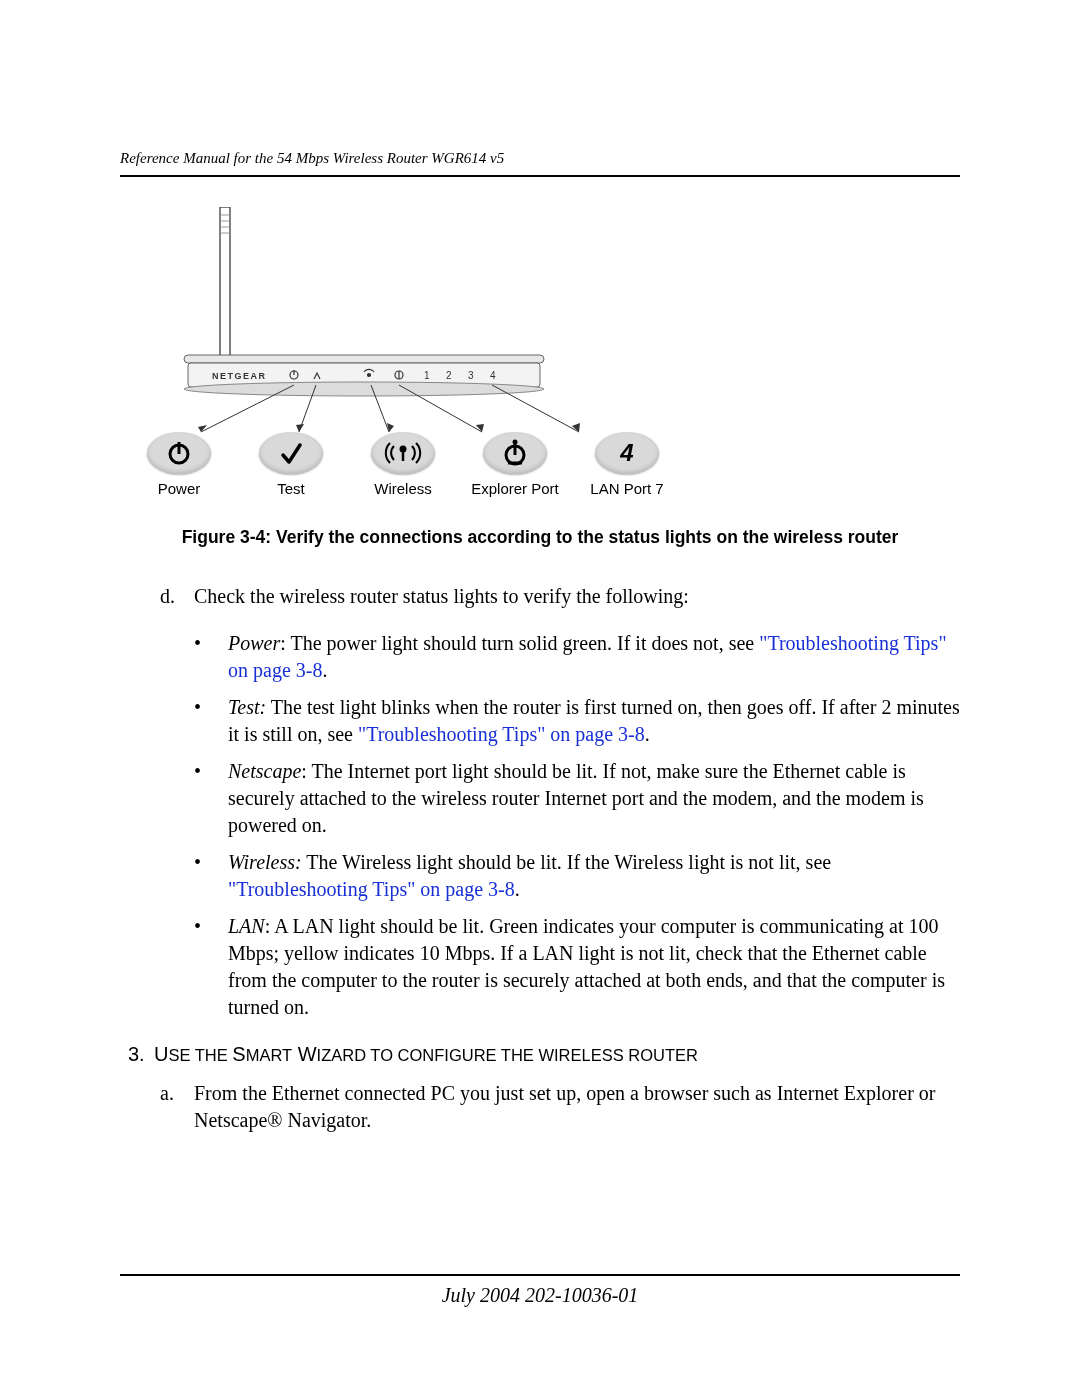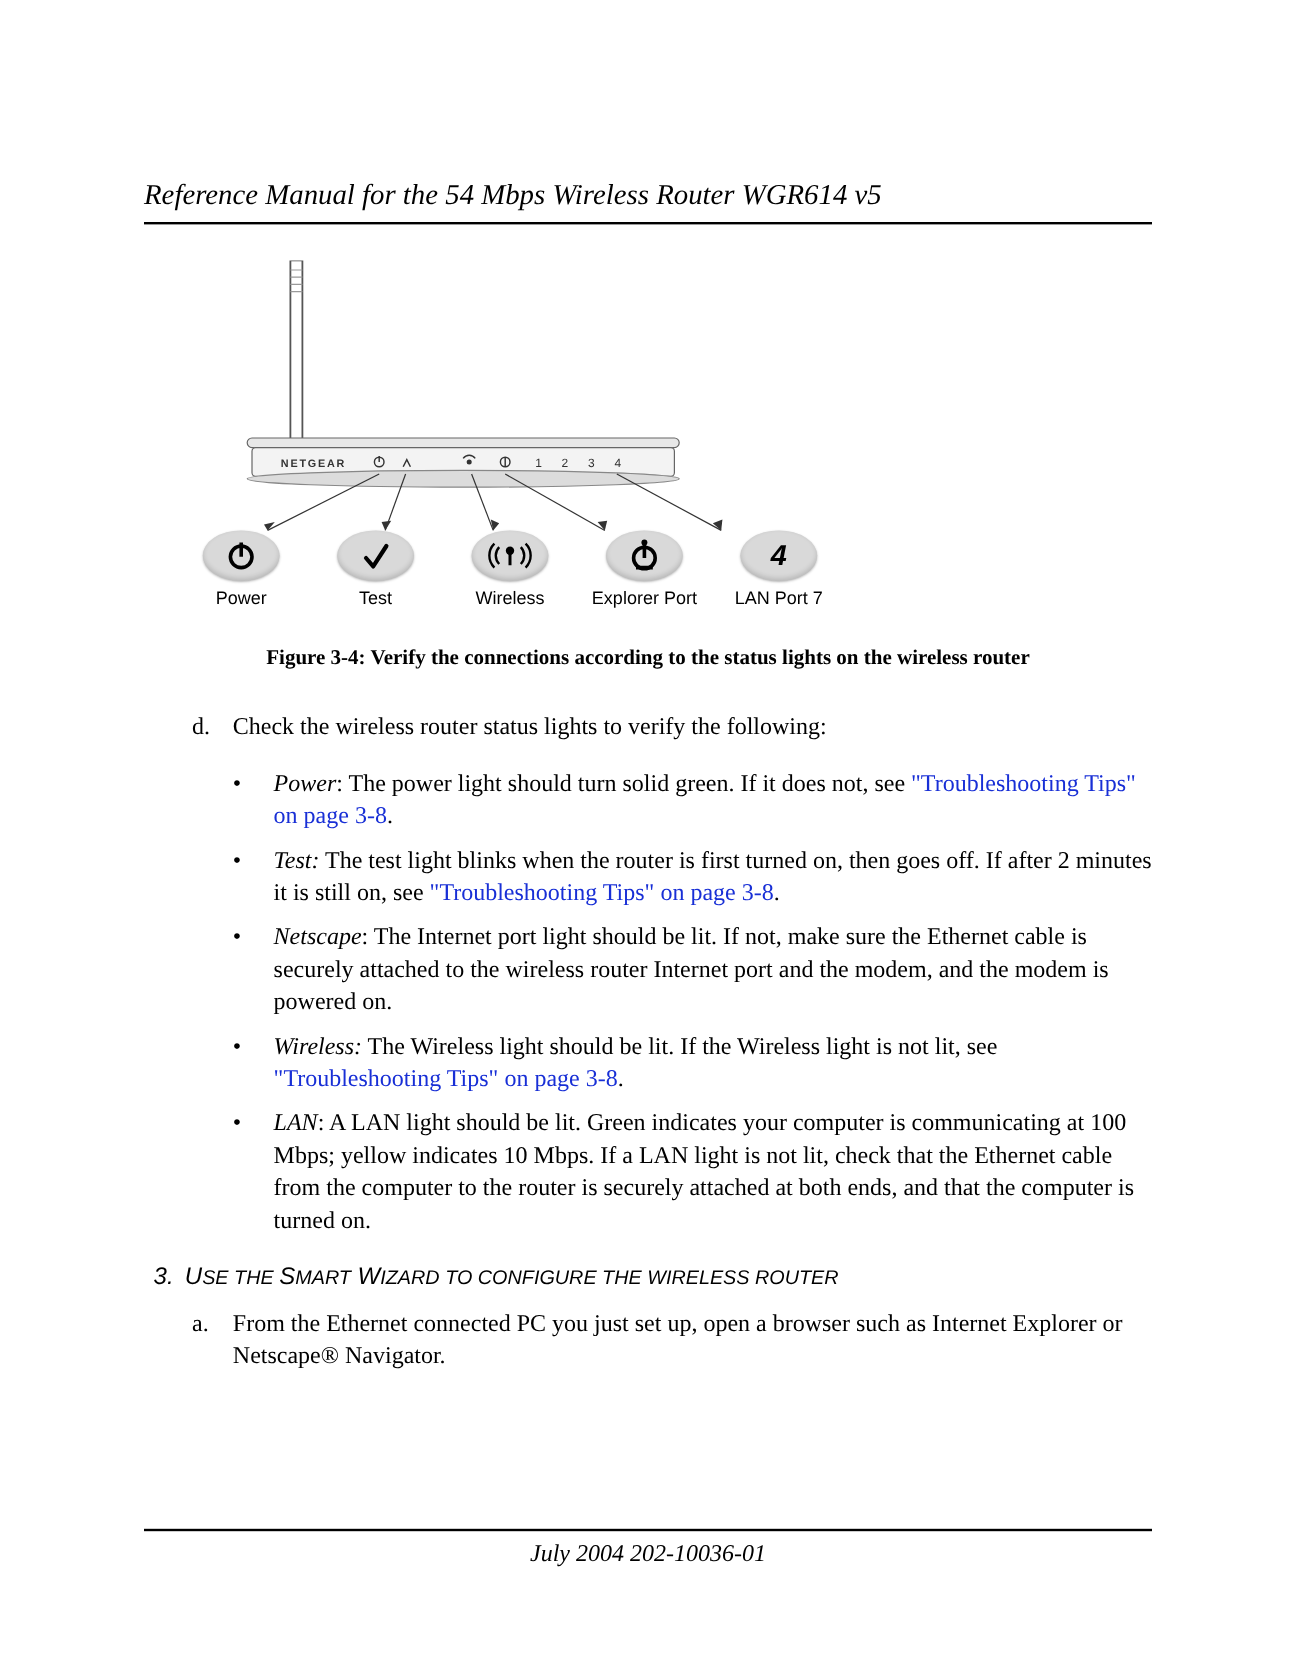--- a/index.html
+++ b/index.html
@@ -11,33 +11,33 @@
   }
   .page {
     width: 1080px;
     height: 1397px;
     position: relative;
     box-sizing: border-box;
     padding: 150px 120px 80px 120px;
   }
   .running-header {
     font-style: italic;
-    font-size: 24px;
+    font-size: 15px;
     padding-bottom: 8px;
   }
   .hr {
     border: none;
     border-top: 2px solid #000;
     margin: 0 0 30px 0;
   }
   .figure-area {
     position: relative;
     width: 640px;
     height: 300px;
-    margin: 0 auto 20px 66px;
+    margin: 0 auto 20px 44px;
   }
   .router-svg {
     position: absolute;
     left: 10px;
     top: 0;
   }
   .callout-row {
     position: absolute;
     left: -30px;
     top: 225px;
@@ -61,21 +61,21 @@
     box-shadow: inset 0 -2px 4px rgba(0,0,0,0.15), 0 1px 2px rgba(0,0,0,0.3);
   }
   .callout .bubble svg { display:block; }
   .callout-label {
     font-family: Arial, Helvetica, sans-serif;
     font-size: 15px;
     margin-top: 6px;
     white-space: nowrap;
   }
   .figure-caption {
-    font-family: Liberation Serif, serif;
+    font-family: Liberation Sans, sans-serif;
     font-weight: bold;
     font-size: 17.5px;
     text-align: center;
     margin: 10px 0 35px 0;
   }
   .body-list {
     font-size: 20px;
     line-height: 1.35;
   }
   .item-d {
@@ -103,21 +103,20 @@
   }
   .link {
     color: #182fd6;
   }
   .italic { font-style: italic; }
   .section-heading {
     font-family: Arial, Helvetica, sans-serif;
     font-size: 20px;
     margin: 22px 0 14px 8px;
     font-weight: normal;
-    font-style: italic;
   }
   .section-heading .num {
     display: inline-block;
     width: 26px;
   }
   .sc-first { font-size: 20px; }
   .sc-rest { font-size: 16.5px; }
   .item-a {
     display: flex;
     margin-left: 40px;

